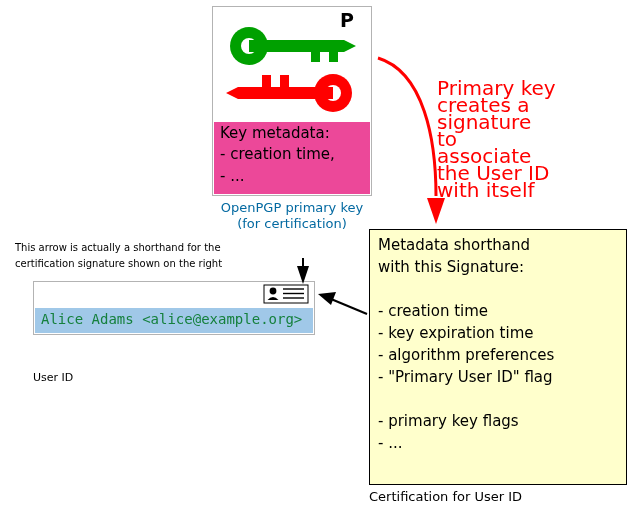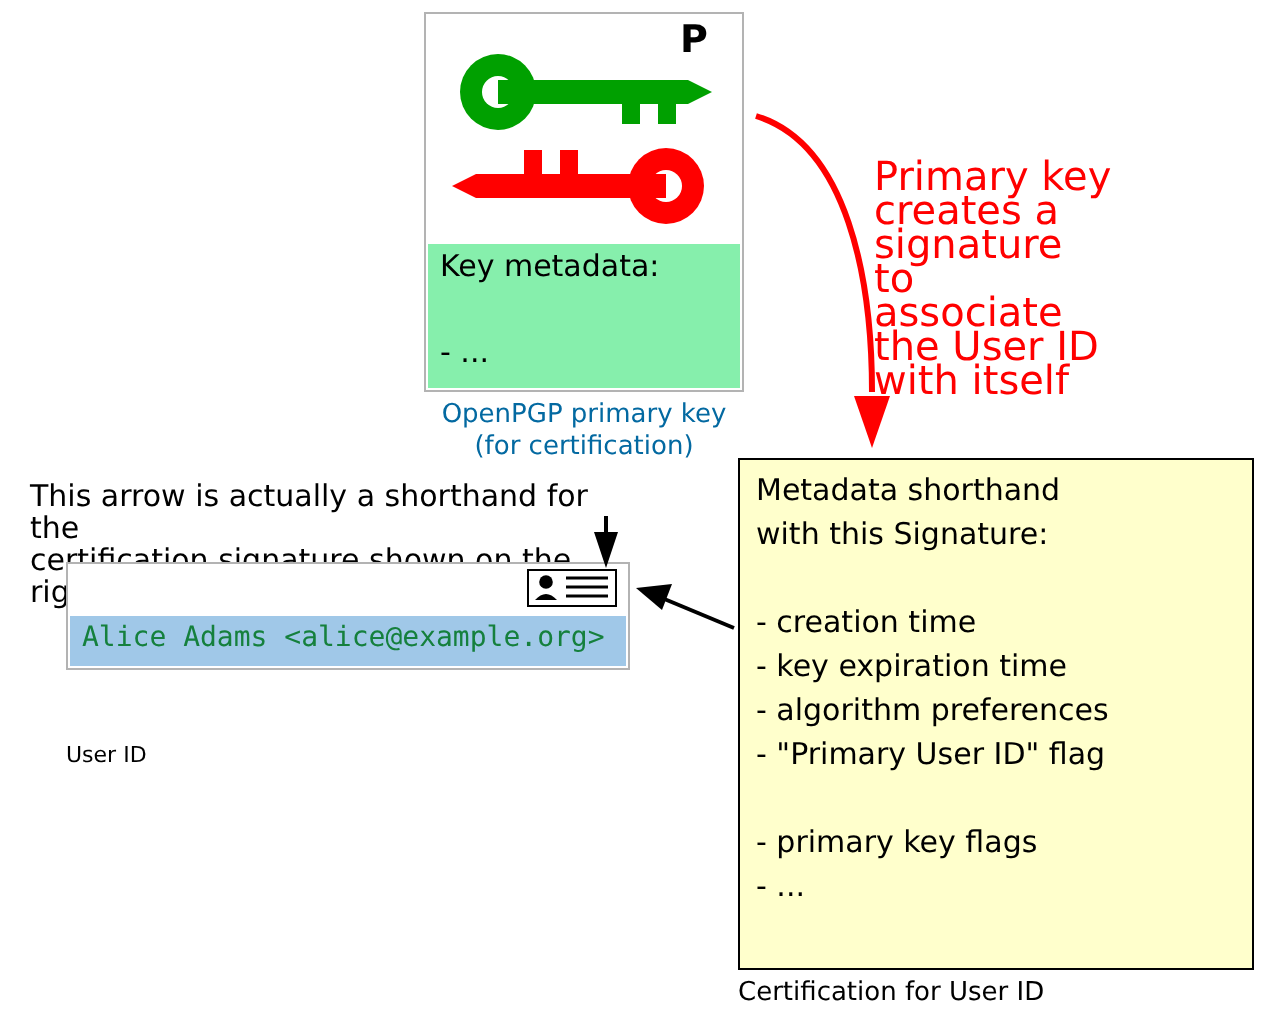--- a/index.html
+++ b/index.html
@@ -33,21 +33,21 @@
     font-size: 19px;
     font-weight: bold;
     color: #000000;
     font-family: "DejaVu Sans", "Liberation Sans", sans-serif;
   }
   #key-metadata-box {
     left: 214px;
     top: 122px;
     width: 156px;
     height: 72px;
-    background: #86efac;
+    background: #ec4899;
     text-align: right;
   }
   .meta-line {
     color: #000000;
     font-size: 15px;
     line-height: 19px;
   }
 
   
   .caption {
@@ -125,21 +125,21 @@
     text-align: left;
     font-size: 13px;
     color: #000000;
   }
 
   
   #shorthand-note {
     left: 15px;
     top: 240px;
     width: 290px;
-    font-size: 15px;
+    font-size: 10px;
     line-height: 16px;
     color: #000000;
   }
 
   
   #svg-overlay {
     left: 0;
     top: 0;
     width: 637px;
     height: 515px;
@@ -150,20 +150,21 @@
 <body>
 
 <div id="canvas">
 
   <div class="abs" id="primary-key-card"></div>
 
   <div class="abs" id="primary-key-letter">P</div>
 
   <div class="abs" id="key-metadata-box">
     <div class="meta-line" style="position:absolute; left:6px; top:2px;">Key metadata:</div>
+    <div class="meta-line" style="position:absolute; left:6px; top:23px;">- creation time,</div>
     <div class="meta-line" style="position:absolute; left:6px; top:45px;">- ...</div>
   </div>
 
   <div class="abs caption" style="left:212px; top:200px; width:160px;">OpenPGP primary key</div>
   <div class="abs caption" style="left:212px; top:216px; width:160px;">(for certification)</div>
 
   <div class="abs" id="red-annotation">Primary key creates a signature to associate the User ID with itself</div>
 
   <div class="abs" id="shorthand-note">
     <div>This arrow is actually a shorthand for the</div>

